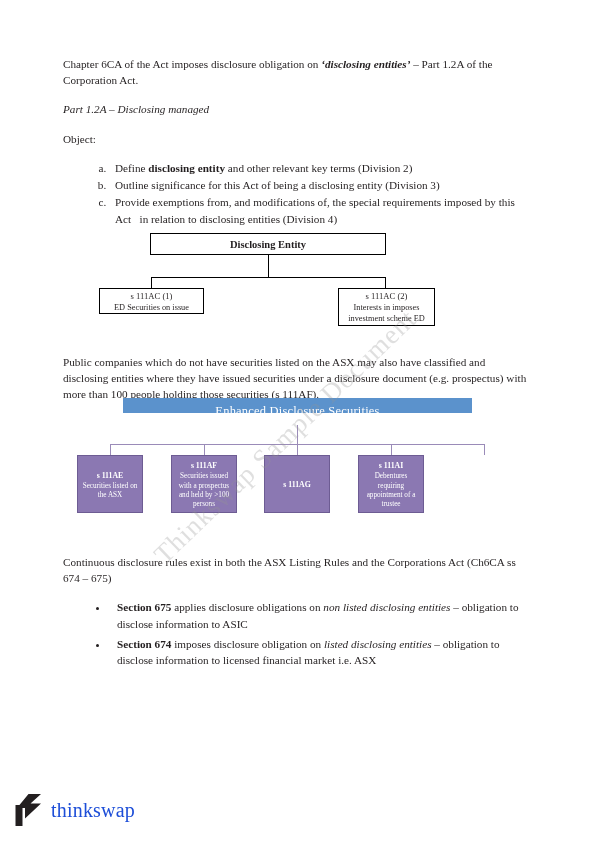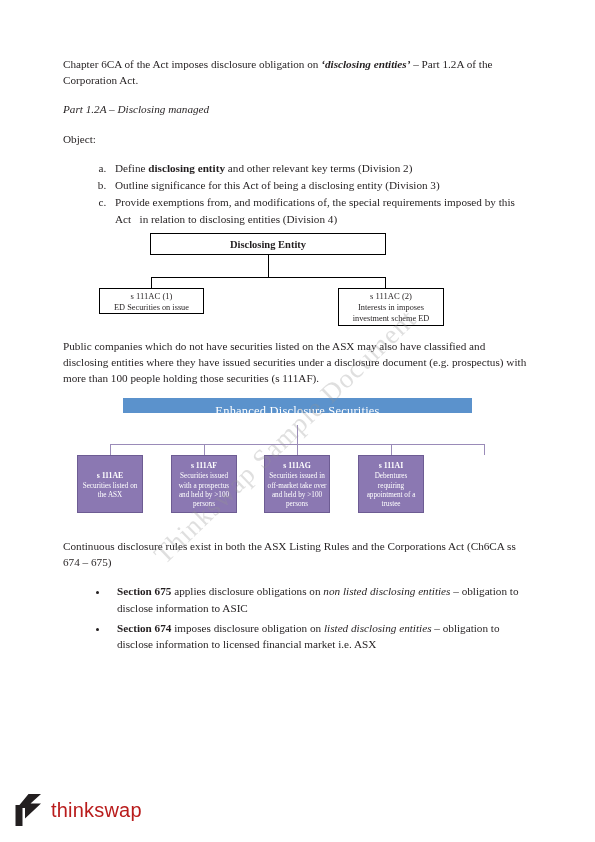--- a/index.html
+++ b/index.html
@@ -53,21 +53,21 @@
     margin: 0 0 13px 0;
     font-size: 11.2px;
     line-height: 1.45;
     text-align: left;
   }
 
   .italic { font-style: italic; }
   .bold { font-weight: bold; }
 
   ol.alpha {
-    margin: 0 0 6px 0;
+    margin: 0 0 22px 0;
     padding-left: 46px;
     font-size: 11.2px;
     line-height: 1.45;
     list-style-type: lower-alpha;
   }
   ol.alpha li {
     margin: 0 0 1px 0;
     padding-left: 6px;
   }
 
@@ -156,21 +156,21 @@
   }
   .d1-leaf-left {
     left: 36px;
     top: 55px;
     width: 105px;
     height: 26px;
   }
   .d1-leaf-right {
     left: 275px;
     top: 55px;
-    width: 106px;
+    width: 97px;
     height: 38px;
   }
 
   
   .diagram2 {
     position: absolute;
     left: 63px;
     top: 398px;
     width: 470px;
     height: 125px;
@@ -243,23 +243,23 @@
     position: absolute;
     left: 14px;
     top: 793px;
     display: flex;
     align-items: center;
     gap: 9px;
     z-index: 4;
   }
   .logo-mark { width: 28px; height: 34px; display: block; }
   .logo-text {
-    font-family: Liberation Sans, sans-serif;
+    font-family: Liberation Serif, serif;
     font-size: 20px;
-    color: #b91c1c;
+    color: #1d4ed8;
     letter-spacing: 0.2px;
   }
 </style>
 </head>
 <body>
 
 <div class="page">
 
   <div class="watermark">Thinkswap Sample Document</div>
 
@@ -325,21 +325,20 @@
     <div class="d2-box" style="left:14px">
       <span class="hdr">s 111AE</span>
       <span class="bdy">Securities listed on the ASX</span>
     </div>
     <div class="d2-box" style="left:108px">
       <span class="hdr">s 111AF</span>
       <span class="bdy">Securities issued with a prospectus and held by &gt;100 persons</span>
     </div>
     <div class="d2-box" style="left:201px">
       <span class="hdr">s 111AG</span>
-      <span class="bdy">Securities issued in off-market take over and held by &gt;100 persons</span>
     </div>
     <div class="d2-box" style="left:295px">
       <span class="hdr">s 111AI</span>
       <span class="bdy">Debentures requiring appointment of a trustee</span>
     </div>
   </div>
 
   <div class="logo">
     <span class="logo-mark">
       <svg class="logo-mark" viewBox="0 0 28 34" xmlns="http://www.w3.org/2000/svg">

